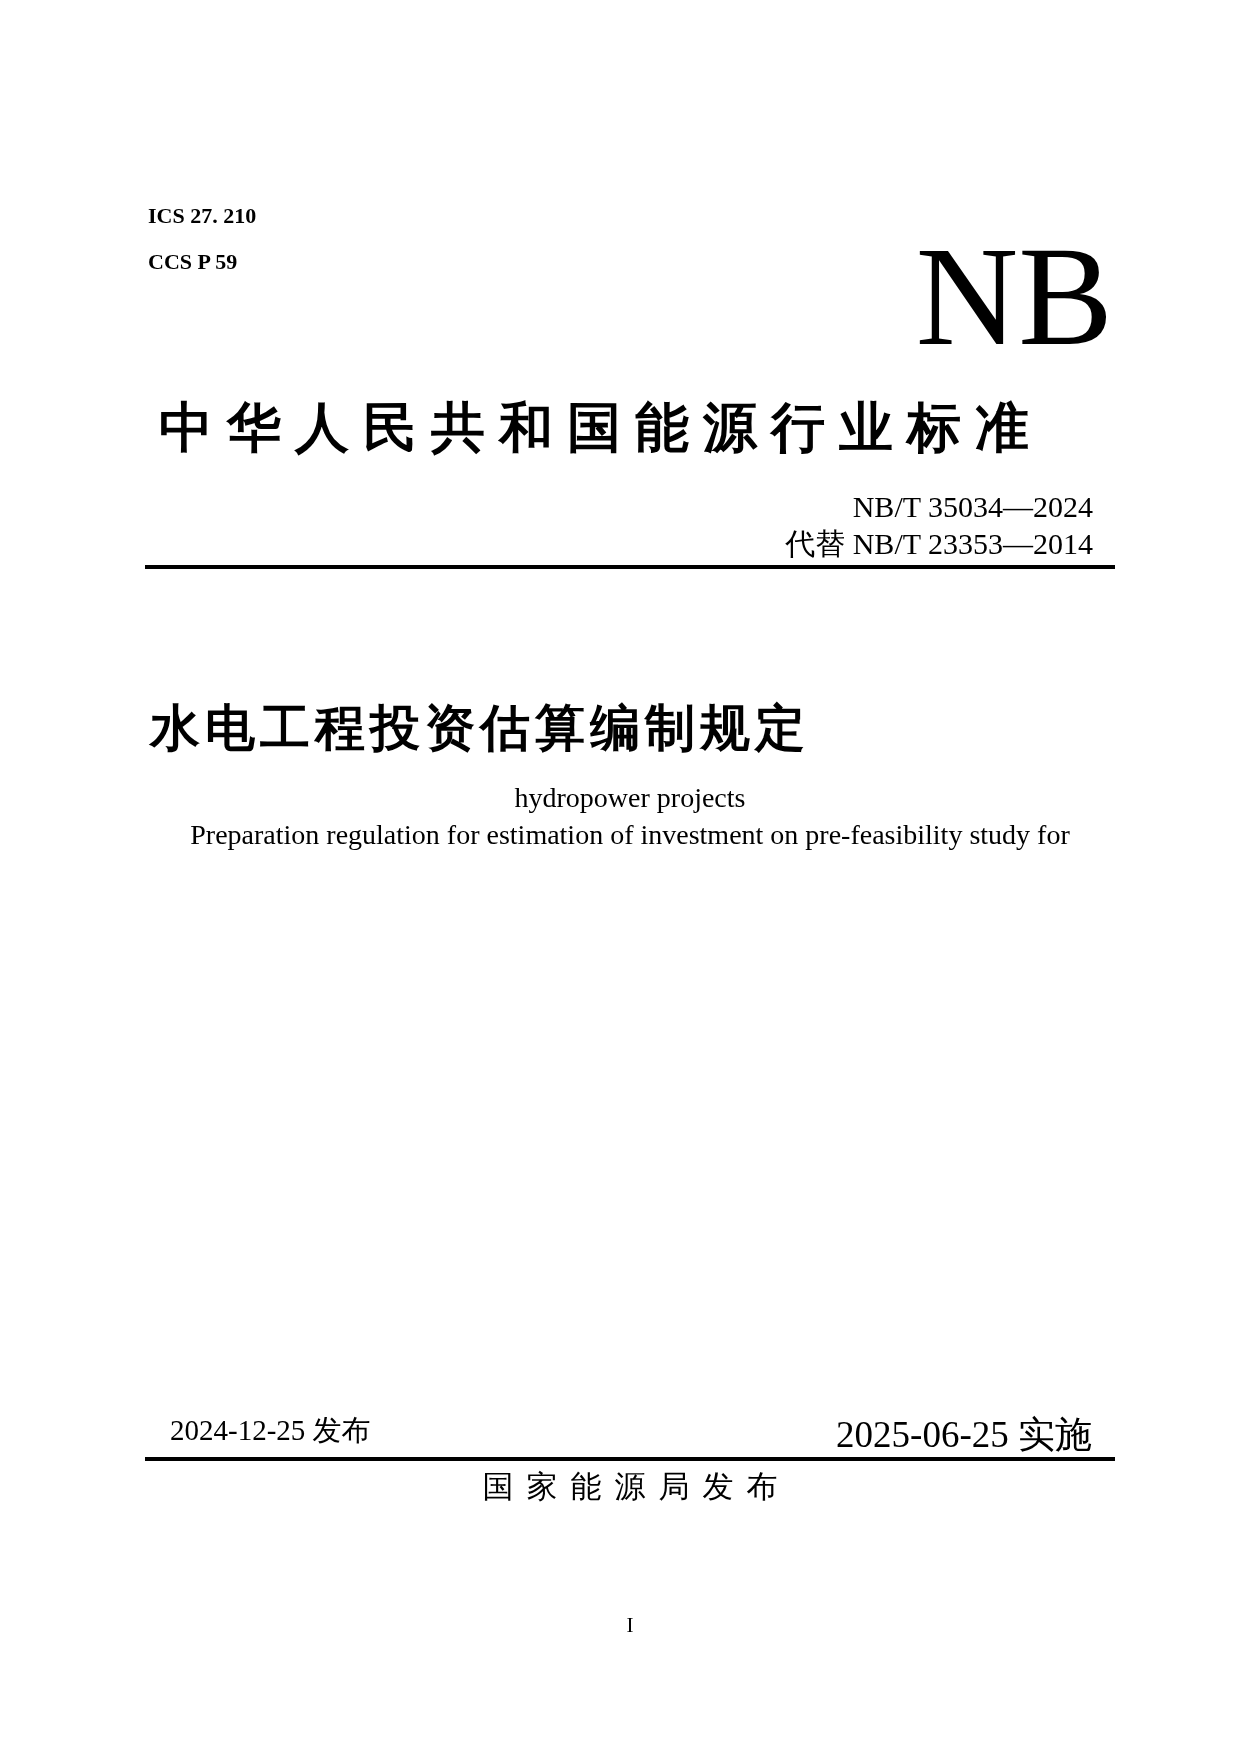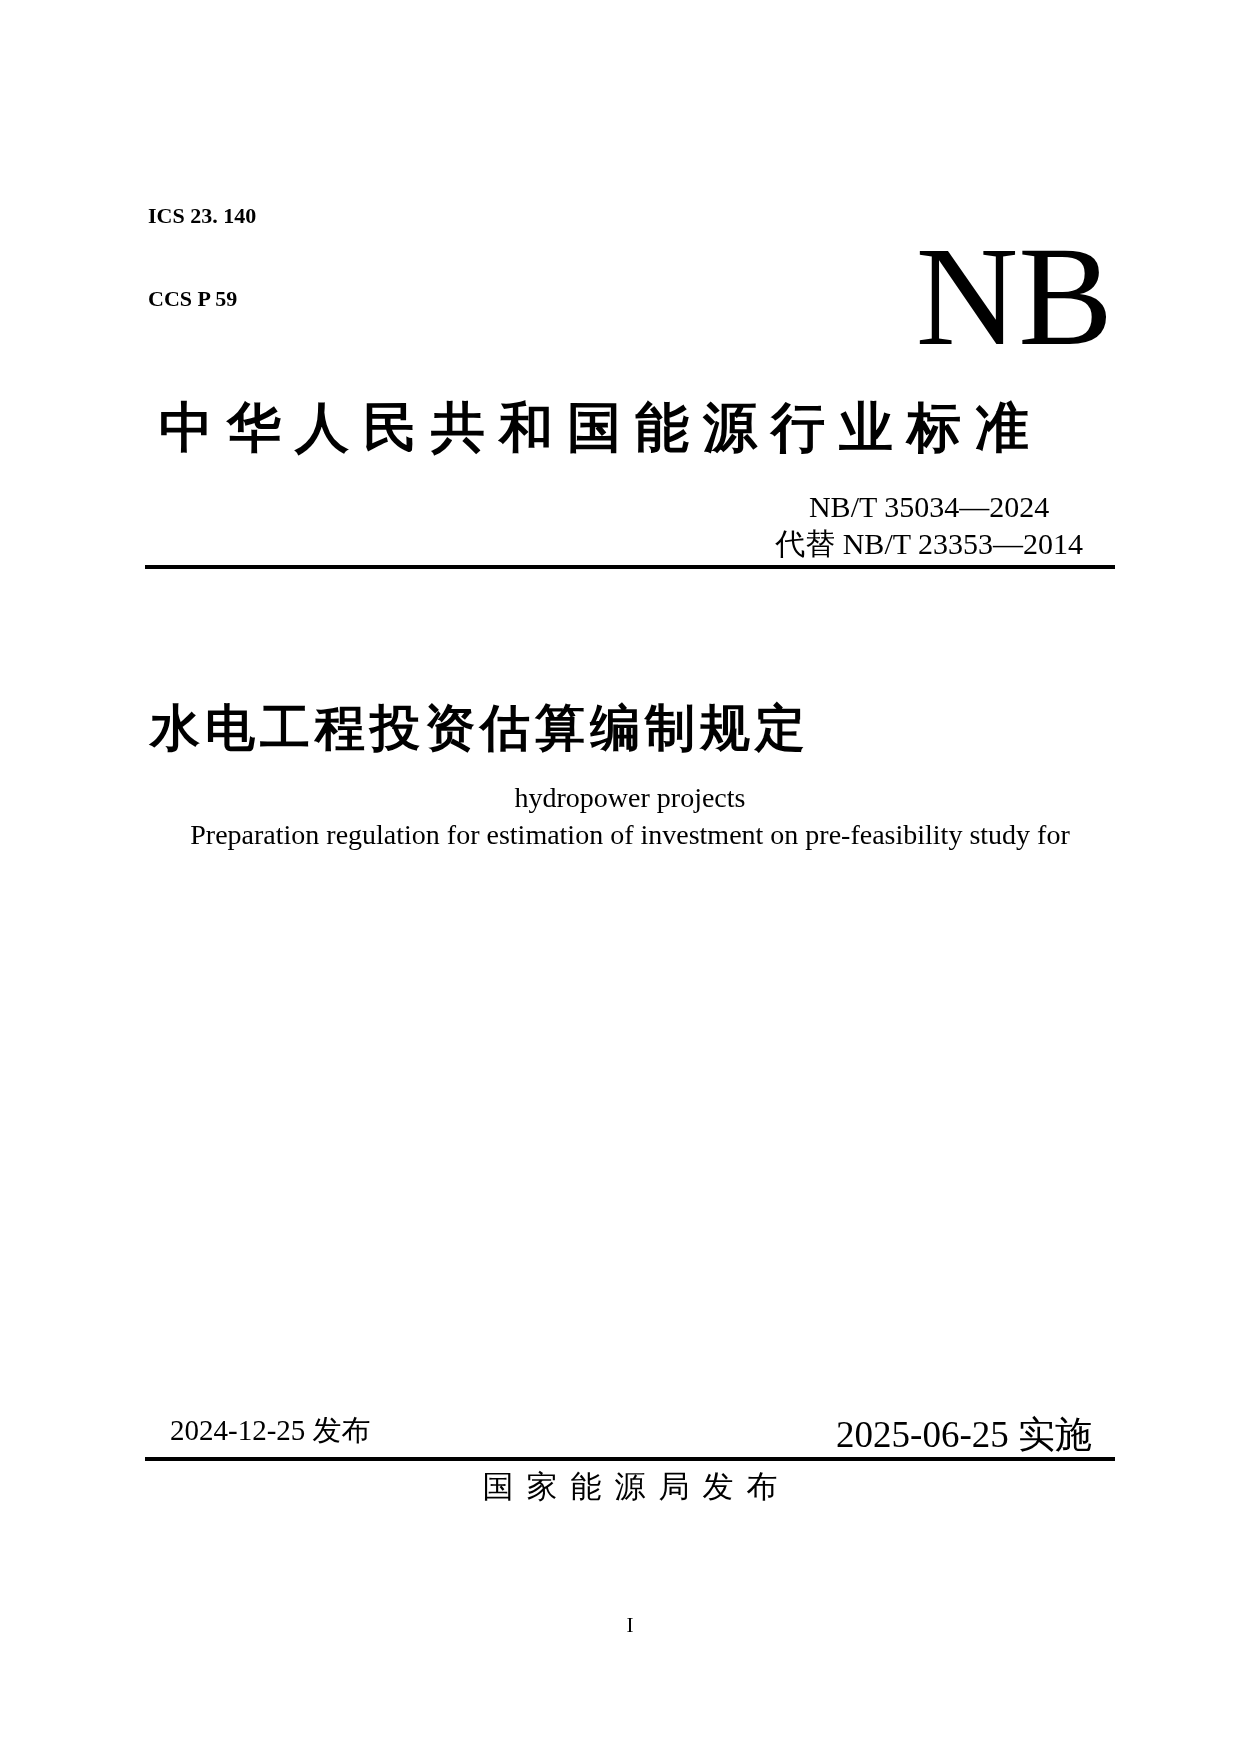--- a/index.html
+++ b/index.html
@@ -27,21 +27,20 @@
     font-weight: bold;
     line-height: 1.1;
   }
   .ccs-code {
     position: absolute;
     left: 148px;
     top: 250px;
     font-size: 22px;
     font-weight: bold;
     line-height: 1.1;
-    margin-top: 37px;
   }
   .nb-logo {
     position: absolute;
     right: 128px;
     top: 206px;
     font-size: 142px;
     line-height: 1;
     letter-spacing: 0px;
     margin-top: 19px;
   }
@@ -53,23 +52,23 @@
     text-align: left;
     font-size: 54px;
     font-weight: bold;
     letter-spacing: 14px;
     text-indent: 14px;
     white-space: nowrap;
     line-height: 1.2;
   }
   .std-numbers {
     position: absolute;
-    right: 158px;
+    right: 148px;
     top: 488px;
-    text-align: center;
+    text-align: right;
     font-size: 30px;
     line-height: 37px;
   }
   .rule {
     position: absolute;
     left: 145px;
     width: 970px;
     height: 4px;
     background: #000000;
   }
@@ -130,21 +129,21 @@
     text-align: center;
     font-size: 21px;
     line-height: 1.2;
   }
 </style>
 </head>
 <body>
 
 <div class="page">
 
-  <div class="ics-code serif">ICS 23. 140</div>
+  <div class="ics-code serif">ICS 27. 210</div>
 
   <div class="ccs-code serif">CCS P 59</div>
 
   <div class="nb-logo serif">NB</div>
 
   <div class="standard-name serif">中华人民共和国能源行业标准</div>
 
   <div class="std-numbers serif">
     <div>NB/T 35034—2024</div>
     <div>代替 NB/T 23353—2014</div>

